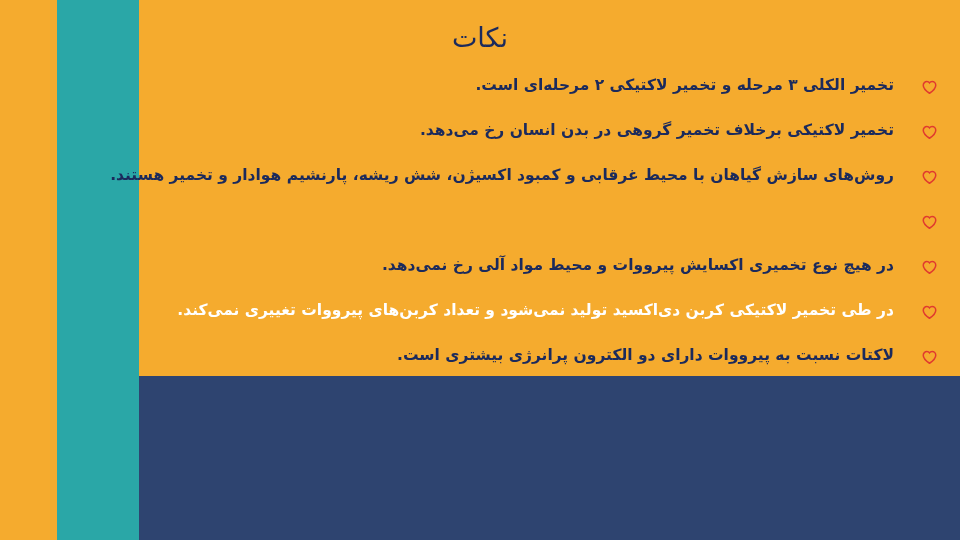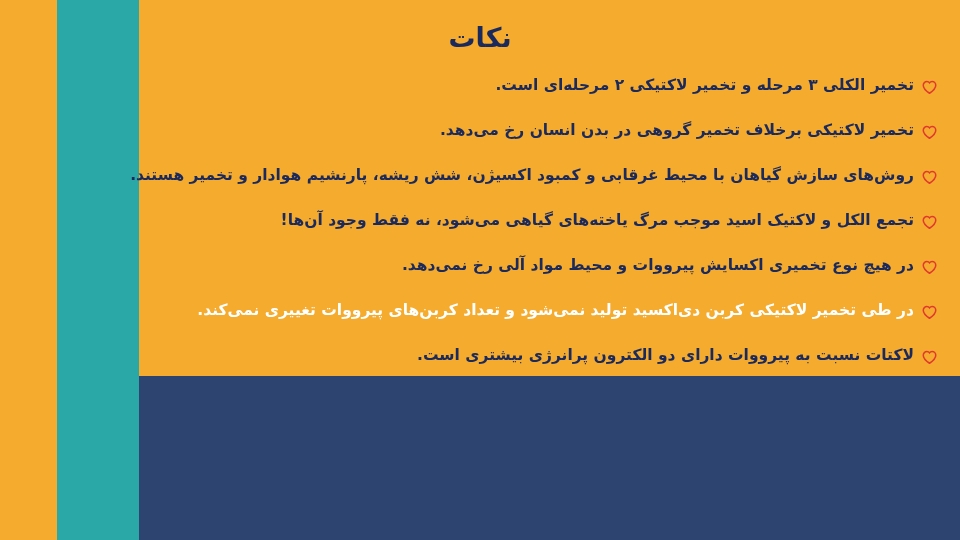--- a/index.html
+++ b/index.html
@@ -58,37 +58,38 @@
   }
 
   .title {
     position: absolute;
     top: 22px;
     left: 0;
     width: 960px;
     text-align: center;
     color: #1b2a5c;
     font-size: 27px;
-    font-weight: bold;
+    font-weight: normal;
     letter-spacing: 0;
     direction: rtl;
   }
 
   .bullets {
     position: absolute;
     top: 74px;
     right: 18px;
     width: 924px;
     direction: rtl;
   }
   .bullet-row {
     display: flex;
     align-items: flex-start;
     justify-content: flex-start;
     height: 45px;
+    gap: 20px;
   }
   .bullet-icon {
     flex: 0 0 auto;
     width: 26px;
     text-align: center;
     color: #e03a2f;
     font-size: 15px;
     line-height: 22px;
     position: relative;
     top: 1px;
@@ -148,21 +149,20 @@
       </span>
       <span class="bullet-text">روش‌های سازش گیاهان با محیط غرقابی و کمبود اکسیژن، شش ریشه، پارنشیم هوادار و تخمیر هستند.</span>
     </div>
 
     <div class="bullet-row">
       <span class="bullet-icon">
         <svg class="heart-svg" width="15" height="14" viewBox="0 0 24 22" aria-hidden="true">
           <path d="M12 21S2 14.5 2 8.2C2 4.8 4.7 2.3 7.8 2.3c2 0 3.4 1 4.2 2.2.8-1.2 2.2-2.2 4.2-2.2C19.3 2.3 22 4.8 22 8.2 22 14.5 12 21 12 21z" fill="none" stroke="#e03a2f" stroke-width="2.4"></path>
         </svg>
       </span>
-      <span class="bullet-text">تجمع الکل و لاکتیک اسید موجب مرگ یاخته‌های گیاهی می‌شود، نه فقط وجود آن‌ها!</span>
     </div>
 
 
     <div class="bullet-row">
       <span class="bullet-icon">
         <svg class="heart-svg" width="15" height="14" viewBox="0 0 24 22" aria-hidden="true">
           <path d="M12 21S2 14.5 2 8.2C2 4.8 4.7 2.3 7.8 2.3c2 0 3.4 1 4.2 2.2.8-1.2 2.2-2.2 4.2-2.2C19.3 2.3 22 4.8 22 8.2 22 14.5 12 21 12 21z" fill="none" stroke="#e03a2f" stroke-width="2.4"></path>
         </svg>
       </span>
       <span class="bullet-text">در هیچ نوع تخمیری اکسایش پیرووات و محیط مواد آلی رخ نمی‌دهد.</span>

